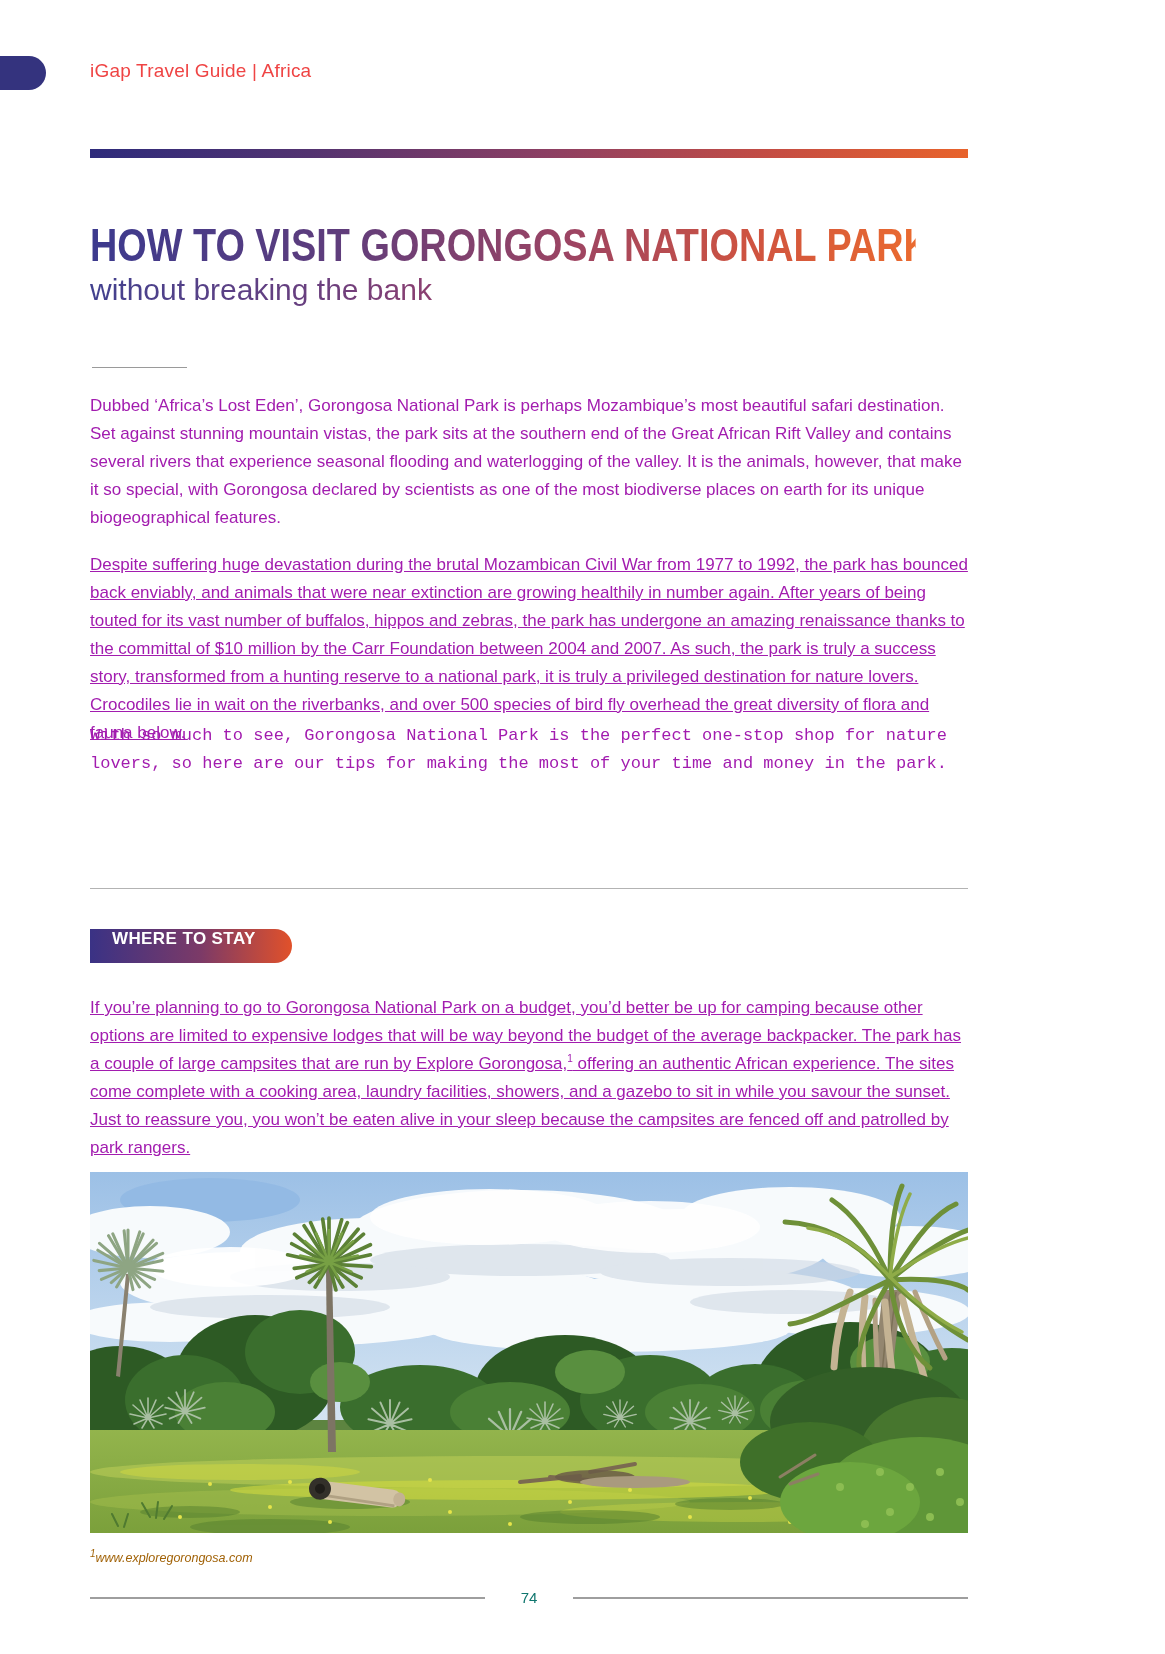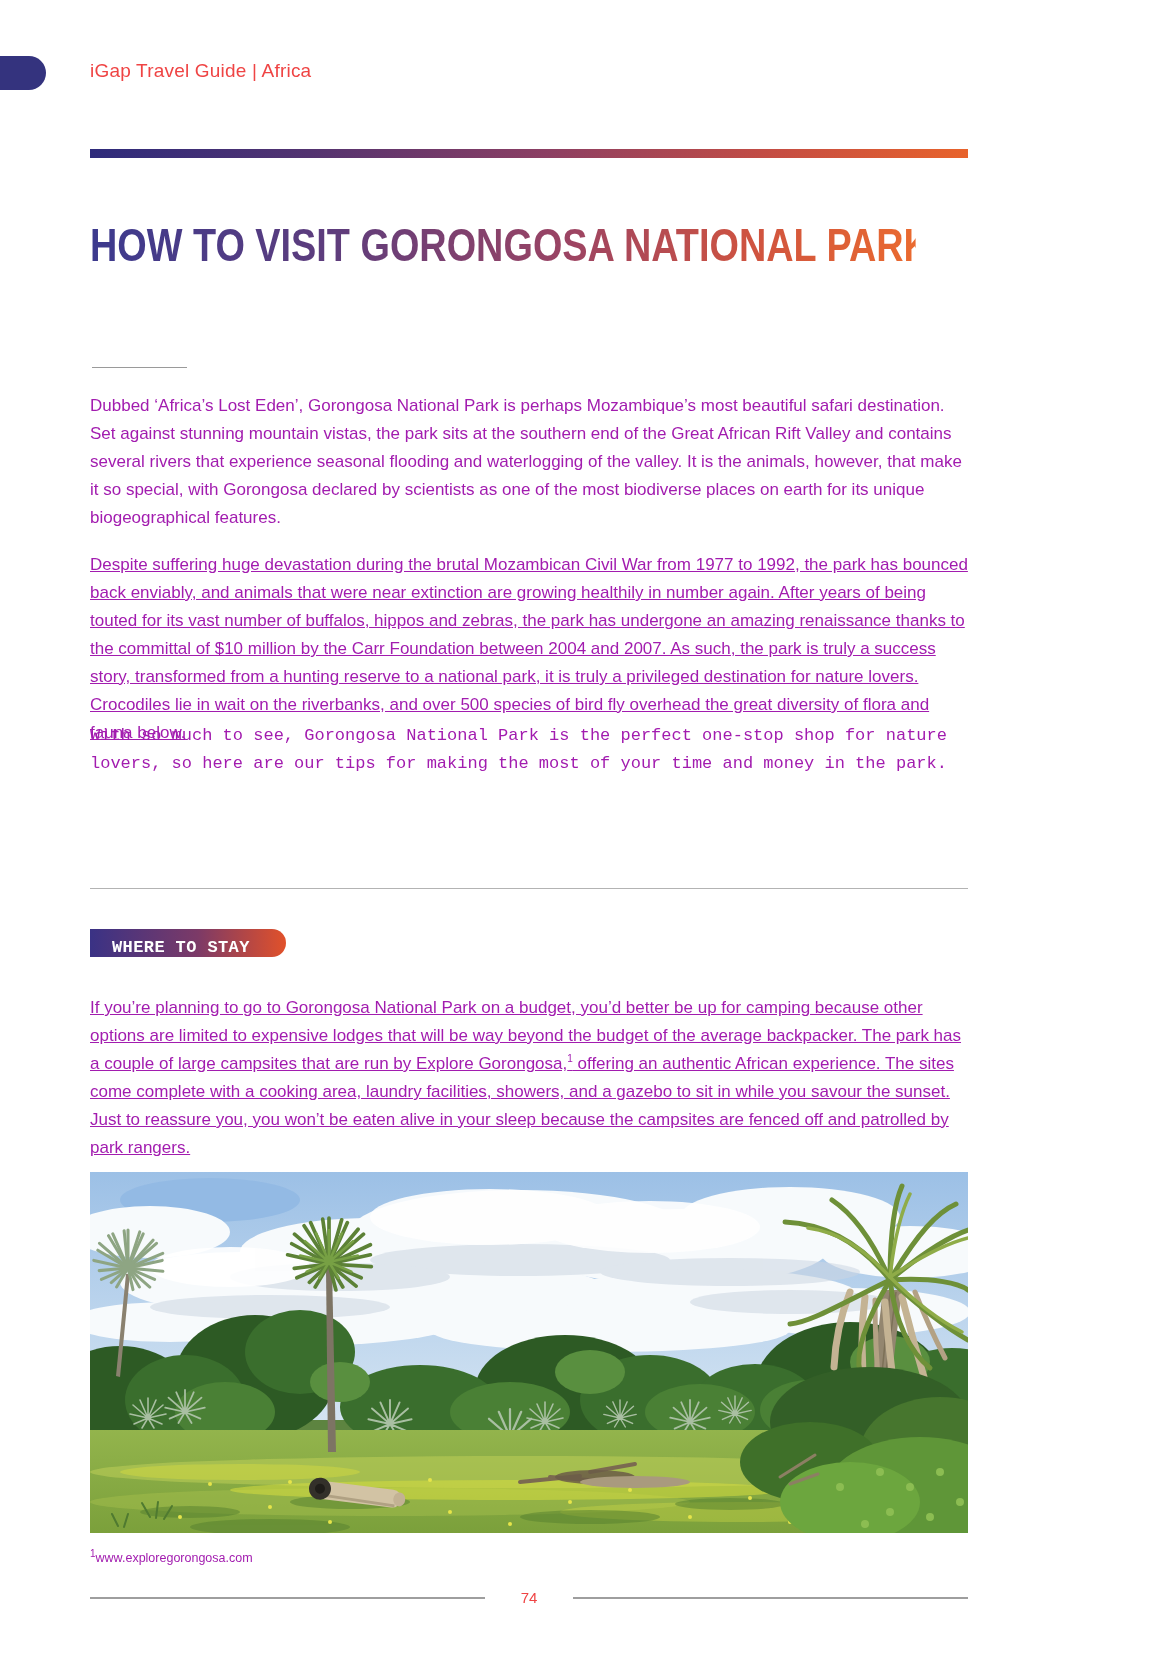--- a/index.html
+++ b/index.html
@@ -18,44 +18,45 @@
     background:linear-gradient(90deg,#3c3a8e 0%,#5f3d7c 30%,#9c4463 58%,#cf5340 80%,#ea6a2f 100%);
     -webkit-background-clip:text;background-clip:text;color:transparent;}
   .subtitle{position:absolute;left:90px;top:273px;display:inline-block;
     font-size:30px;font-weight:400;
     background:linear-gradient(90deg,#42418f 0%,#6c3f7d 70%,#8c3f70 100%);
     -webkit-background-clip:text;background-clip:text;color:transparent;}
   .rule-small{position:absolute;left:92px;top:367px;width:95px;height:0;border-top:1px solid #9a9a9a;}
   .body-copy{position:absolute;left:90px;width:878px;font-size:17px;line-height:28px;color:#a21caf;margin:0;}
   .p1{top:392px;} .p2{top:551px;text-decoration:underline;} .p3{top:722px;font-family:Liberation Mono, monospace;}
   .rule-full{position:absolute;left:90px;top:888px;width:878px;height:0;border-top:1px solid #b3b3b3;}
-  .badge{position:absolute;left:90px;top:929px;height:28px;padding:0 36px 0 22px;
-    display:flex;align-items:flex-end;border-radius:0 21px 21px 0;
-    background:linear-gradient(90deg,#3a3285 0%,#7c3a67 55%,#e1512a 100%);font-family:Liberation Mono, monospace;}
+  .badge{position:absolute;left:90px;top:929px;height:34px;padding:0 36px 0 22px;
+    display:flex;align-items:flex-start;border-radius:0 21px 21px 0;
+    background:linear-gradient(90deg,#3a3285 0%,#7c3a67 55%,#e1512a 100%);}
   .badge span{color:#ffffff;font-weight:bold;font-size:17px;letter-spacing:.4px;}
   .stay-p{top:994px;text-decoration:underline;}
   .stay-p sup,.footnote sup{font-size:10px;line-height:0;vertical-align:super;}
   .photo{position:absolute;left:90px;top:1172px;width:878px;height:361px;overflow:hidden;}
   .photo svg{display:block;width:878px;height:361px;}
-  .footnote{position:absolute;left:90px;top:1551px;font-size:12.5px;color:#a21caf;}
+  .footnote{position:absolute;left:90px;top:1551px;font-size:12.5px;font-style:italic;color:#a16207;}
   .footer{position:absolute;left:90px;top:1589px;width:878px;display:flex;align-items:center;}
   .footer .line{flex:1;height:0;border-top:2px solid #9e9e9e;}
-  .footer .num{margin:0 36px;font-size:15px;color:#ef4444;}
+  .footer .num{margin:0 36px;font-size:15px;color:#0f766e;}
 </style>
 </head>
 <body>
 
 <div class="page">
 
   <div class="brand-pill"></div>
   <div class="brand-text">iGap Travel Guide | Africa</div>
 
   <div class="grad-bar"></div>
 
   <h1 class="title" style="margin:0;">HOW TO VISIT GORONGOSA NATIONAL PARK</h1>
+  <div class="subtitle">without breaking the bank</div>
 
   <div class="rule-small"></div>
 
   <p class="body-copy p1">Dubbed ‘Africa’s Lost Eden’, Gorongosa National Park is perhaps Mozambique’s most beautiful safari destination. Set against stunning mountain vistas, the park sits at the southern end of the Great African Rift Valley and contains several rivers that experience seasonal flooding and waterlogging of the valley. It is the animals, however, that make it so special, with Gorongosa declared by scientists as one of the most biodiverse places on earth for its unique biogeographical features.</p>
   <p class="body-copy p2">Despite suffering huge devastation during the brutal Mozambican Civil War from 1977 to 1992, the park has bounced back enviably, and animals that were near extinction are growing healthily in number again. After years of being touted for its vast number of buffalos, hippos and zebras, the park has undergone an amazing renaissance thanks to the committal of $10 million by the Carr Foundation between 2004 and 2007. As such, the park is truly a success story, transformed from a hunting reserve to a national park, it is truly a privileged destination for nature lovers. Crocodiles lie in wait on the riverbanks, and over 500 species of bird fly overhead the great diversity of flora and fauna below.</p>
   <p class="body-copy p3">With so much to see, Gorongosa National Park is the perfect one-stop shop for nature lovers, so here are our tips for making the most of your time and money in the park.</p>
 
   <div class="rule-full"></div>
 
   <div class="badge">

